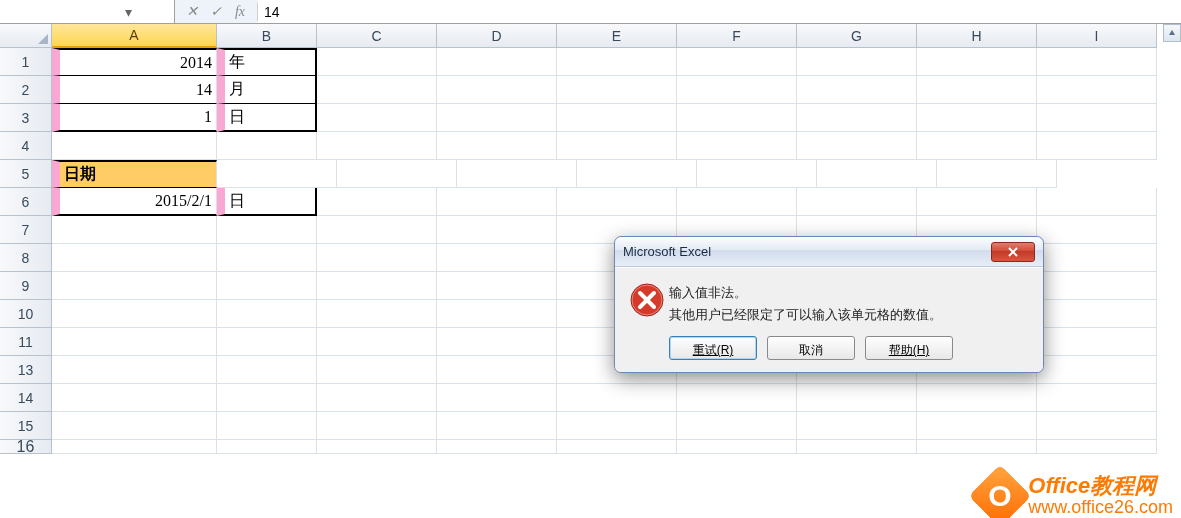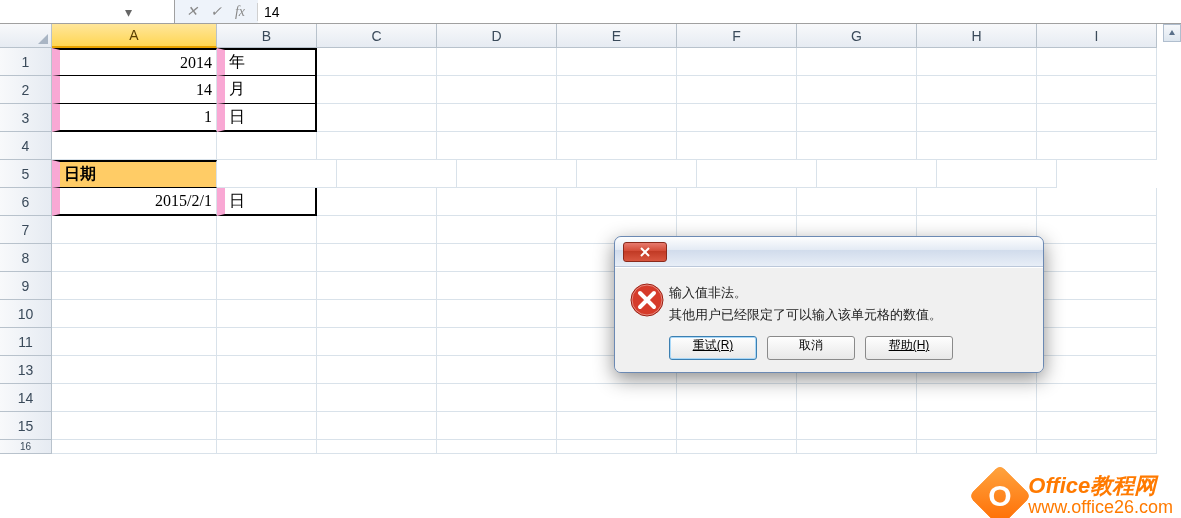--- a/index.html
+++ b/index.html
@@ -203,21 +203,21 @@
       gap: 10px;
       margin-top: 10px;
     }
     .dlg-btn {
       min-width: 88px;
       height: 24px;
       background: linear-gradient(#fefefe, #e8e8e8);
       border: 1px solid #8a8a8a;
       border-radius: 3px;
       display: flex;
-      align-items: flex-start;
+      align-items: flex-end;
       justify-content: center;
       font-size: 12px;
       cursor: default;
       padding: 0 8px;
     }
     .dlg-btn.default {
       border: 1px solid #3c7fb1;
       box-shadow: inset 0 0 0 1px #a8d8f8;
     }
     
@@ -478,21 +478,21 @@
       <div class="cell col-B"></div>
       <div class="cell col-s"></div>
       <div class="cell col-s"></div>
       <div class="cell col-s"></div>
       <div class="cell col-s"></div>
       <div class="cell col-s"></div>
       <div class="cell col-s"></div>
       <div class="cell col-s"></div>
   </div>
   <div class="row" style="height:14px">
-    <div class="row-h" style="font-size:10px">16</div>
+    <div class="row-h" style="font-size:16px">16</div>
     <div class="cell col-A"></div>
       <div class="cell col-B"></div>
       <div class="cell col-s"></div>
       <div class="cell col-s"></div>
       <div class="cell col-s"></div>
       <div class="cell col-s"></div>
       <div class="cell col-s"></div>
       <div class="cell col-s"></div>
       <div class="cell col-s"></div>
   </div>
@@ -500,20 +500,21 @@
 </div>
 
 <div class="scroll-up">
   <svg width="8" height="8" viewBox="0 0 8 8">
       <path d="M4 1 L7 6 L1 6 Z" fill="#5a708a"></path>
     </svg>
 </div>
 
 <div class="dialog-shadow">
   <div class="titlebar">
+    <span class="titlebar-text">Microsoft Excel</span>
     <div class="close-btn">
       <svg viewBox="0 0 10 10">
           <path d="M1 1 L9 9 M9 1 L1 9" stroke="#fff" stroke-width="2"></path>
         </svg>
     </div>
   </div>
   <div class="dialog-body">
     <svg class="err-icon" viewBox="0 0 36 36">
       <circle cx="18" cy="18" r="16" fill="#d63b2a" stroke="#9a1f12" stroke-width="1"></circle>
       <circle cx="18" cy="18" r="15" fill="none" stroke="#fff" stroke-width="1" opacity="0.4"></circle>

